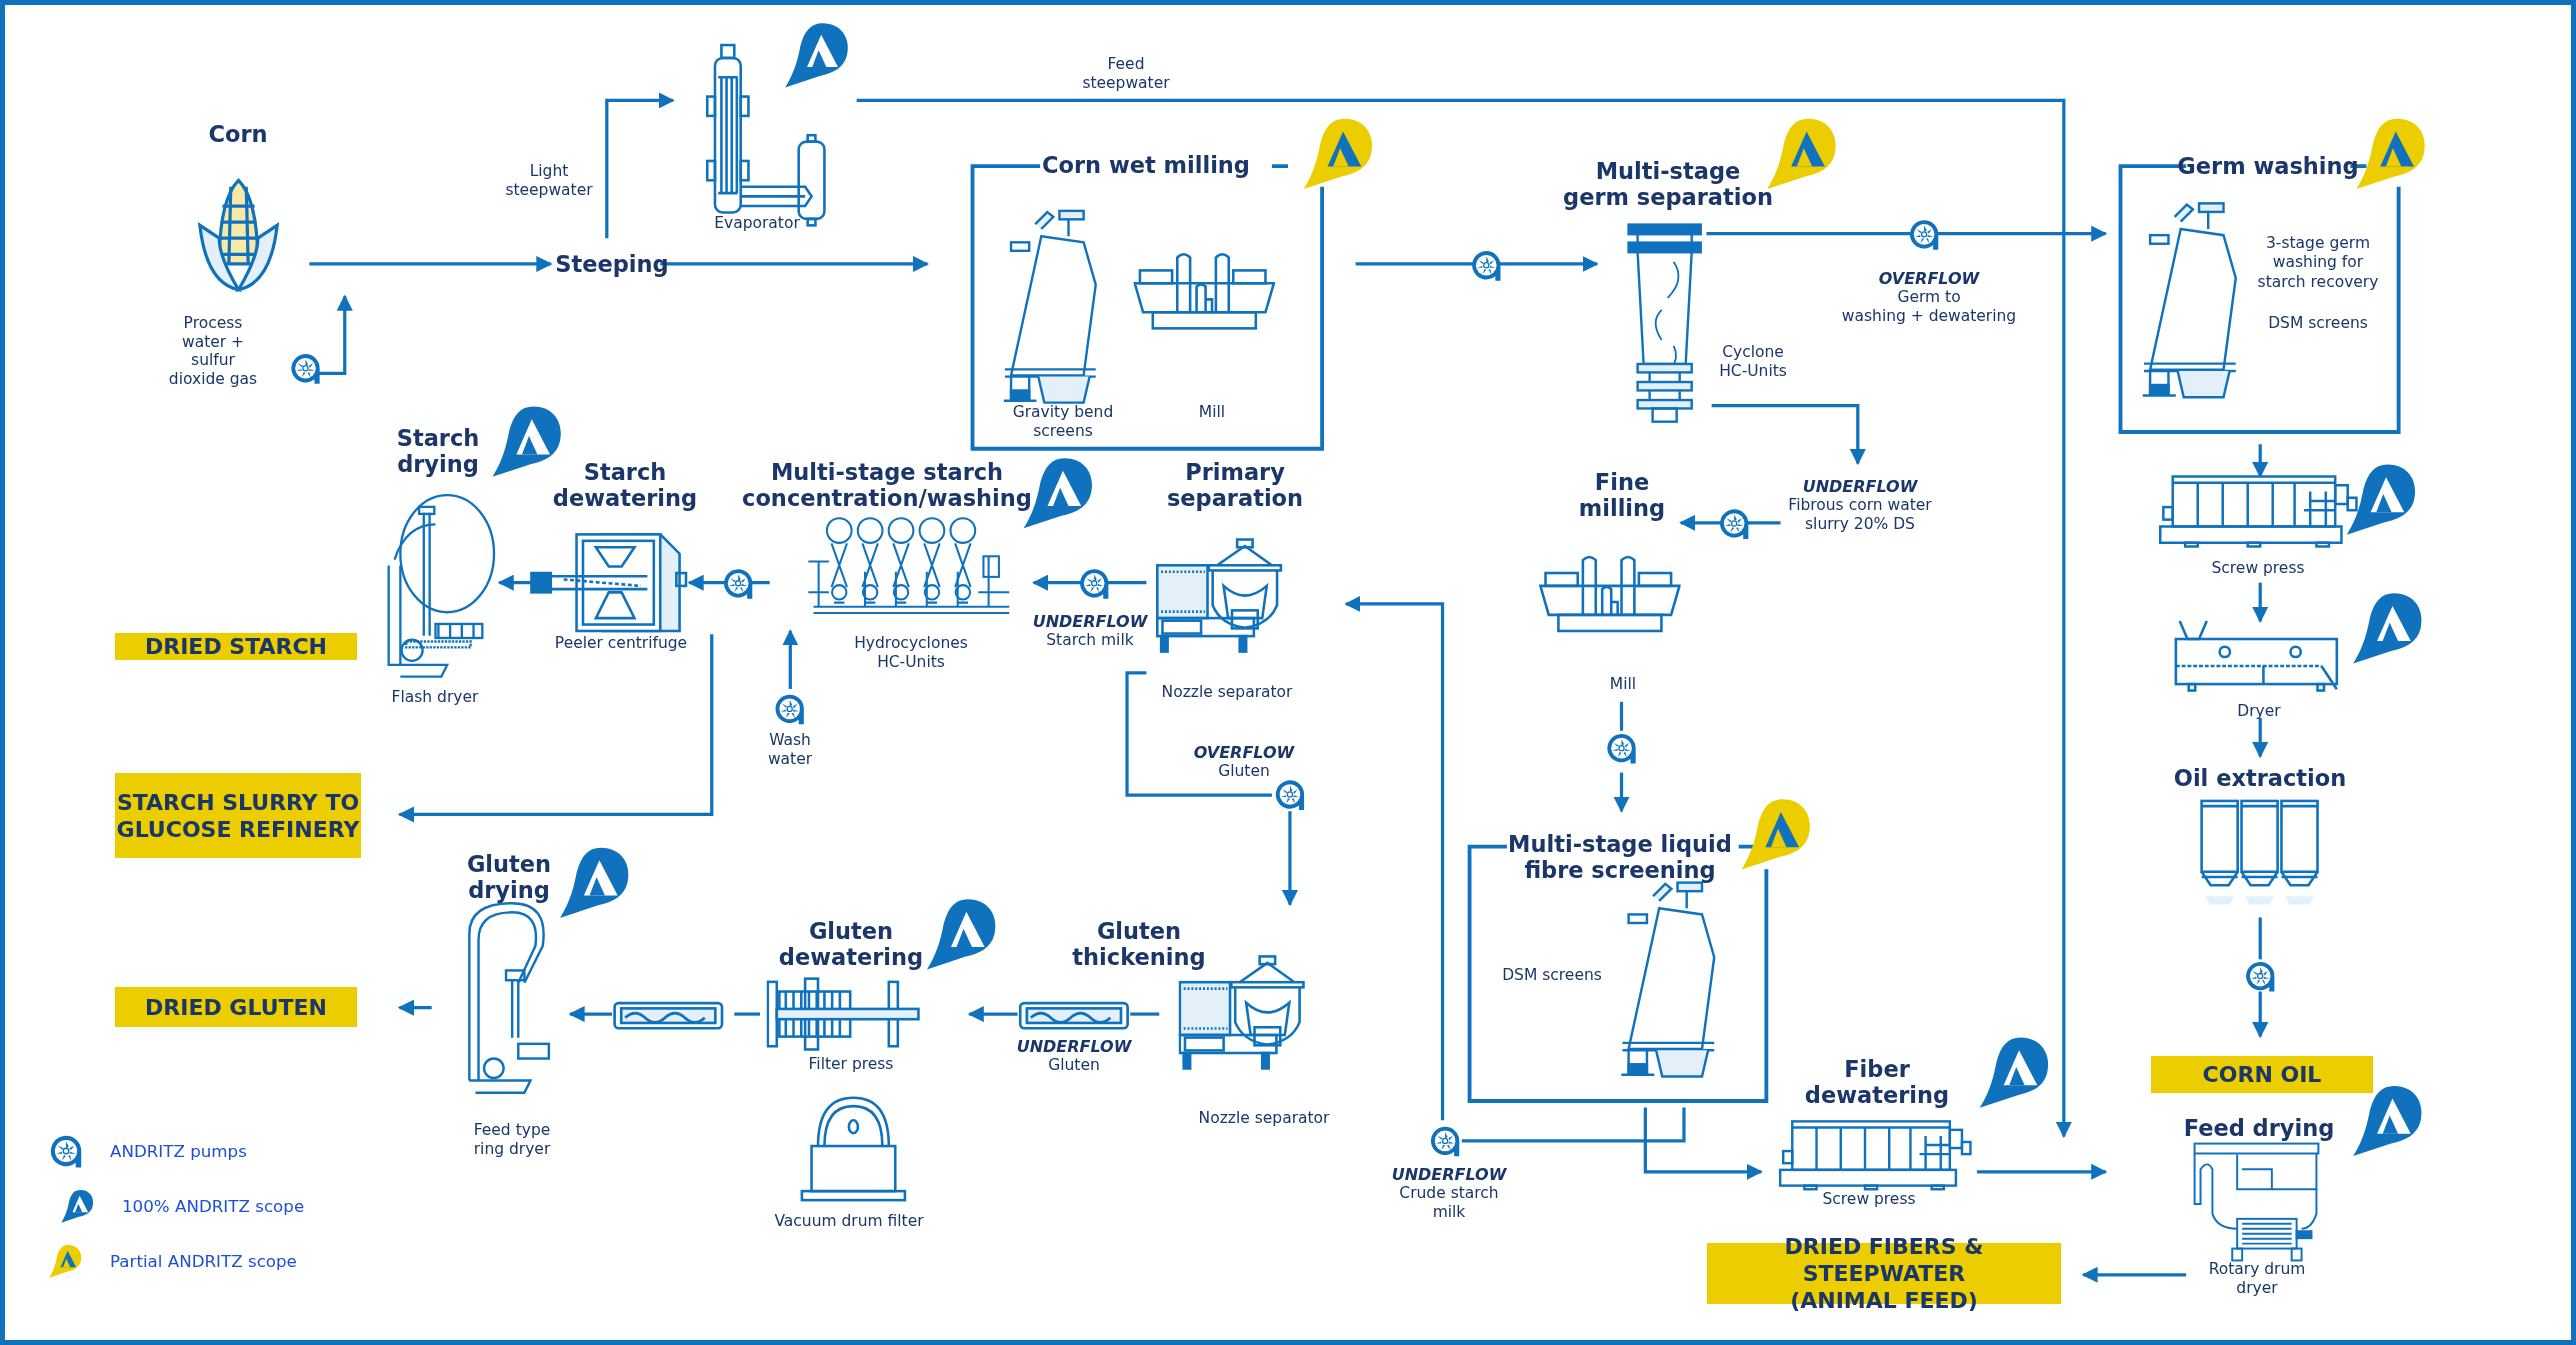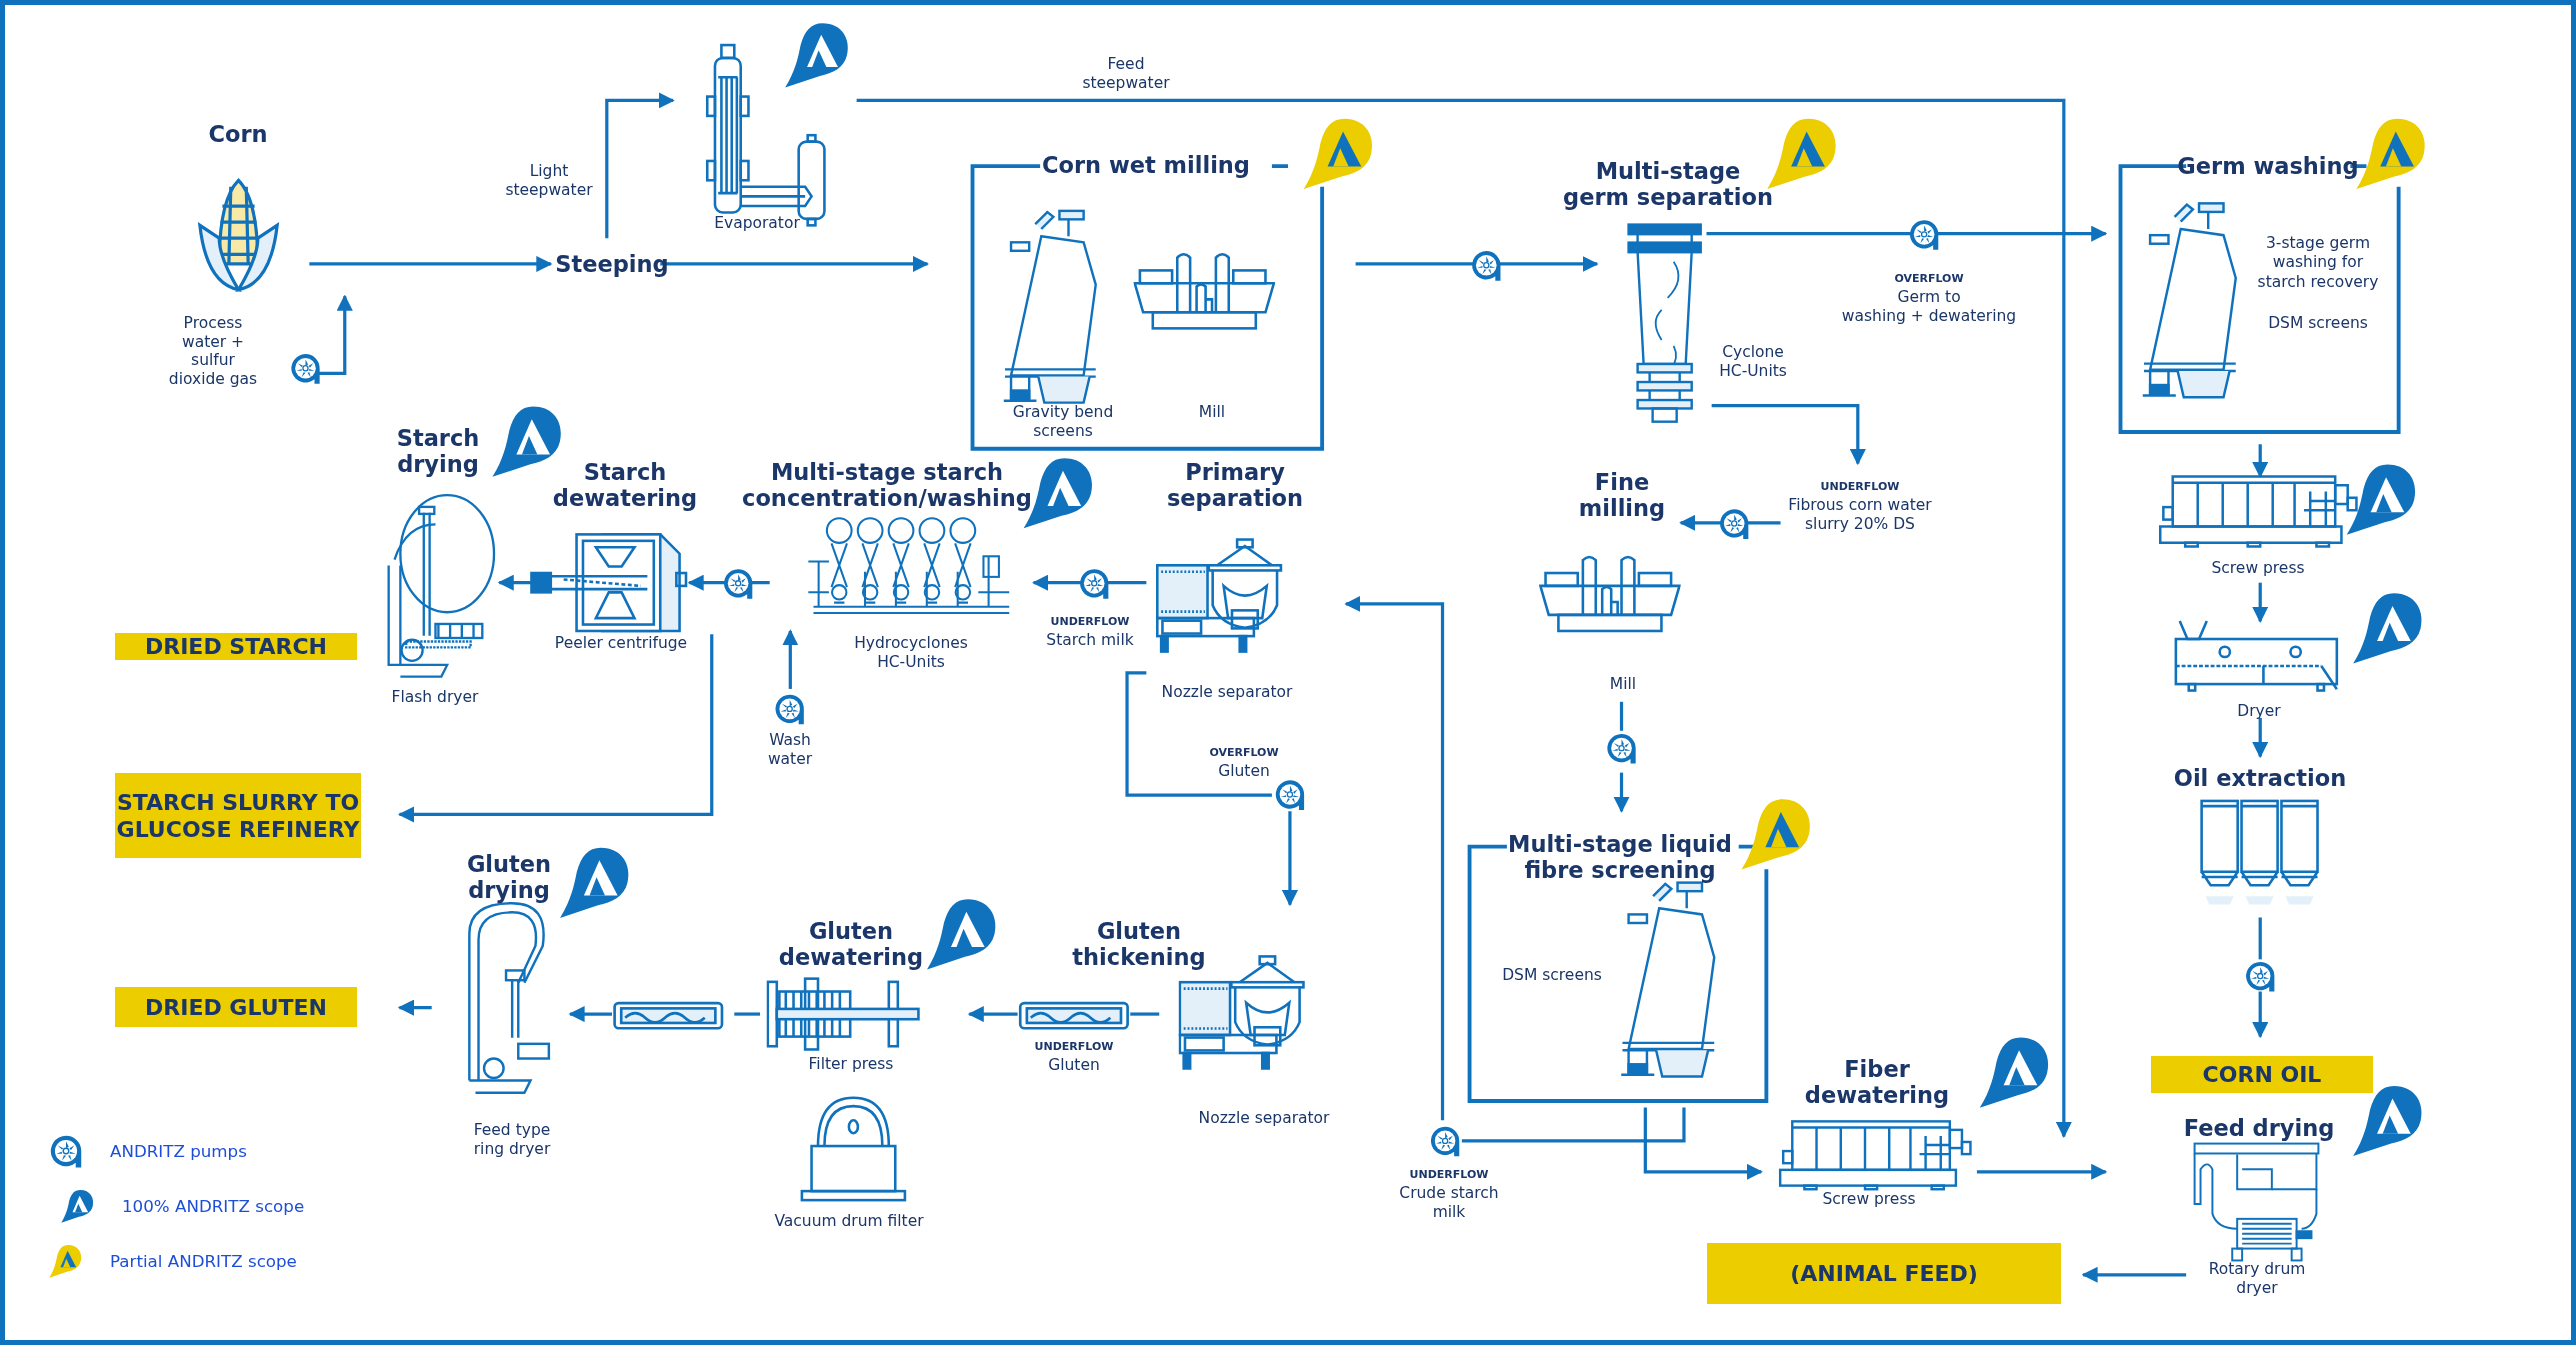--- a/index.html
+++ b/index.html
@@ -2,21 +2,21 @@
 <html style="font-size:10.3px"><head>
 <meta charset="utf-8">
 <style>
   html, body { margin:0; padding:0; background:#ffffff; }
   body { width:2576px; height:1345px; position:relative; overflow:hidden; font-family:"DejaVu Sans", sans-serif; color:#1b3668; }
   .frame { position:absolute; left:0; top:0; width:2576px; height:1345px; box-sizing:border-box; border:5.2px solid #1072bd; pointer-events:none; }
   svg.lines { position:absolute; left:0; top:0; width:2576px; height:1345px; }
   .t { position:absolute; text-align:center; white-space:nowrap; transform:translateX(-50%); }
   .title { font-weight:bold; font-size:22.5px; line-height:26px; color:#1b3668; }
   .lbl { font-size:15.5px; line-height:19.3px; color:#1b3668; }
-  .flow-h { font-weight:bold; font-size:11px; line-height:18px; color:#1b3668; }
+  .flow-h { font-weight:bold; font-size:16px; line-height:18px; color:#1b3668;font-style:italic; }
   .product { position:absolute; background:#ebcd00; color:#1b3668; font-weight:bold; font-size:22px; line-height:27px; display:flex; align-items:center; justify-content:center; text-align:center; }
   .legend-item { position:absolute; display:flex; align-items:center; gap:26px; font-size:16.7px; color:#1d4ed8; }
 </style>
 </head>
 <body>
 
 <svg class="lines" viewBox="0 0 4000 2089" xmlns="http://www.w3.org/2000/svg">
   <defs>
     <marker id="ah" viewBox="0 0 10 10" refX="9" refY="5" markerWidth="5" markerHeight="5" orient="auto-start-reverse">
       <path d="M0,0 L10,5 L0,10 z" fill="#1072bd"></path>
@@ -535,20 +535,21 @@
   <span>STARCH SLURRY TO</span>
   <span>GLUCOSE REFINERY</span>
 </div>
 <div class="product" style="left:115px;top:987px;width:242px;height:40px;">
   <span>DRIED GLUTEN</span>
 </div>
 <div class="product" style="left:2151px;top:1056px;width:222px;height:37px;">
   <span>CORN OIL</span>
 </div>
 <div class="product" style="left:1707px;top:1243px;width:354px;height:61px;flex-direction:column;">
+  <span>DRIED FIBERS &amp; STEEPWATER</span>
   <span>(ANIMAL FEED)</span>
 </div>
 
 <div>
   <div class="legend-item" style="left:48px;top:1133px;">
     <svg width="36" height="36" viewBox="0 0 52 52">
         <use href="#pumpSym"></use>
       </svg>
     <span>ANDRITZ pumps</span>
   </div>

